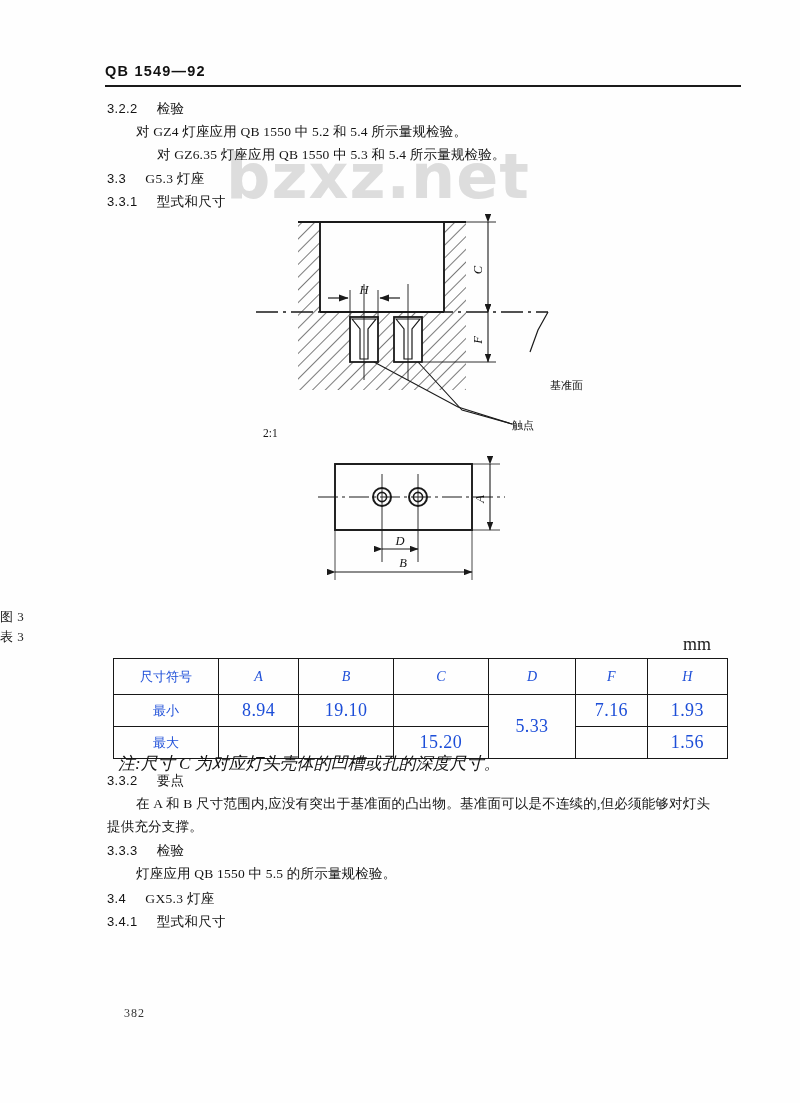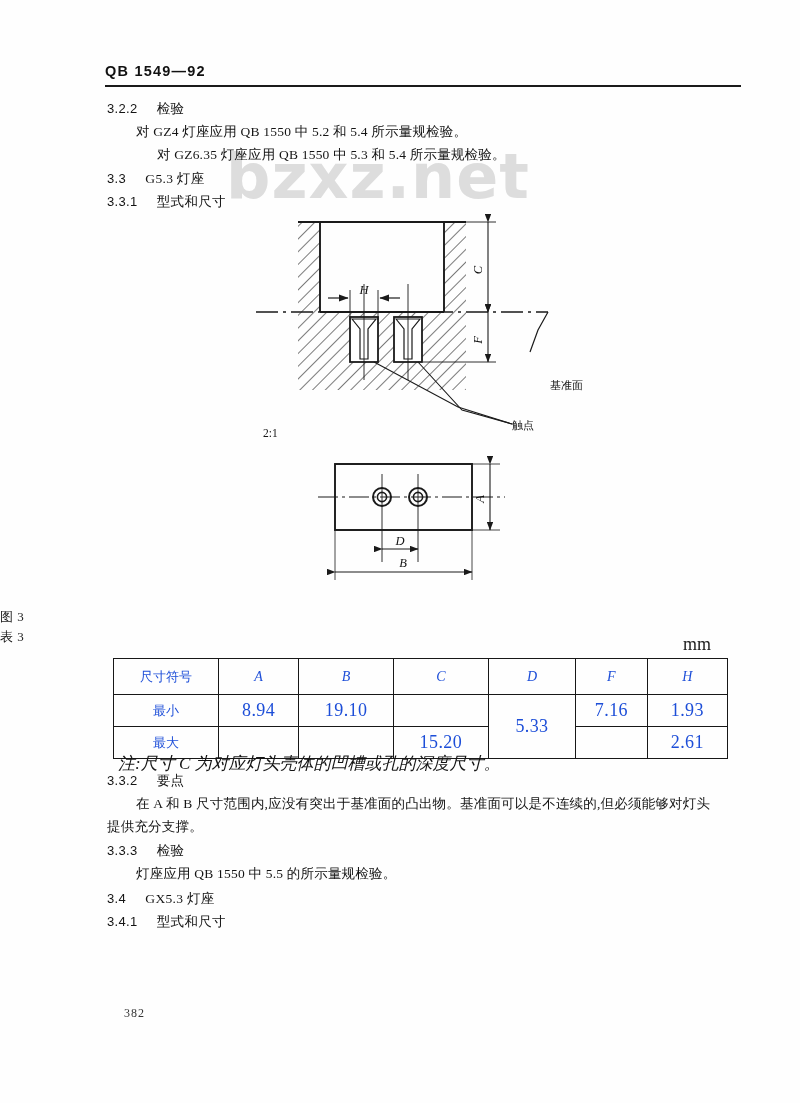--- a/index.html
+++ b/index.html
@@ -248,21 +248,21 @@
         <td class="val" rowspan="2">5.33</td>
         <td class="val">7.16</td>
         <td class="val">1.93</td>
       </tr>
       <tr>
         <td class="lbl">最大</td>
         <td class="val"></td>
         <td class="val"></td>
         <td class="val">15.20</td>
         <td class="val"></td>
-        <td class="val">2.61</td>
+        <td class="val">1.56</td>
       </tr>
     </tbody>
   </table>
 
   <div class="note">注:尺寸 C 为对应灯头壳体的凹槽或孔的深度尺寸。</div>
 
   <div class="txt lvl" style="left:107px;top:772px;">
     <span class="num">3.3.2</span>
     <span style="display:inline-block;width:12px"></span>
     <span>要点</span>

